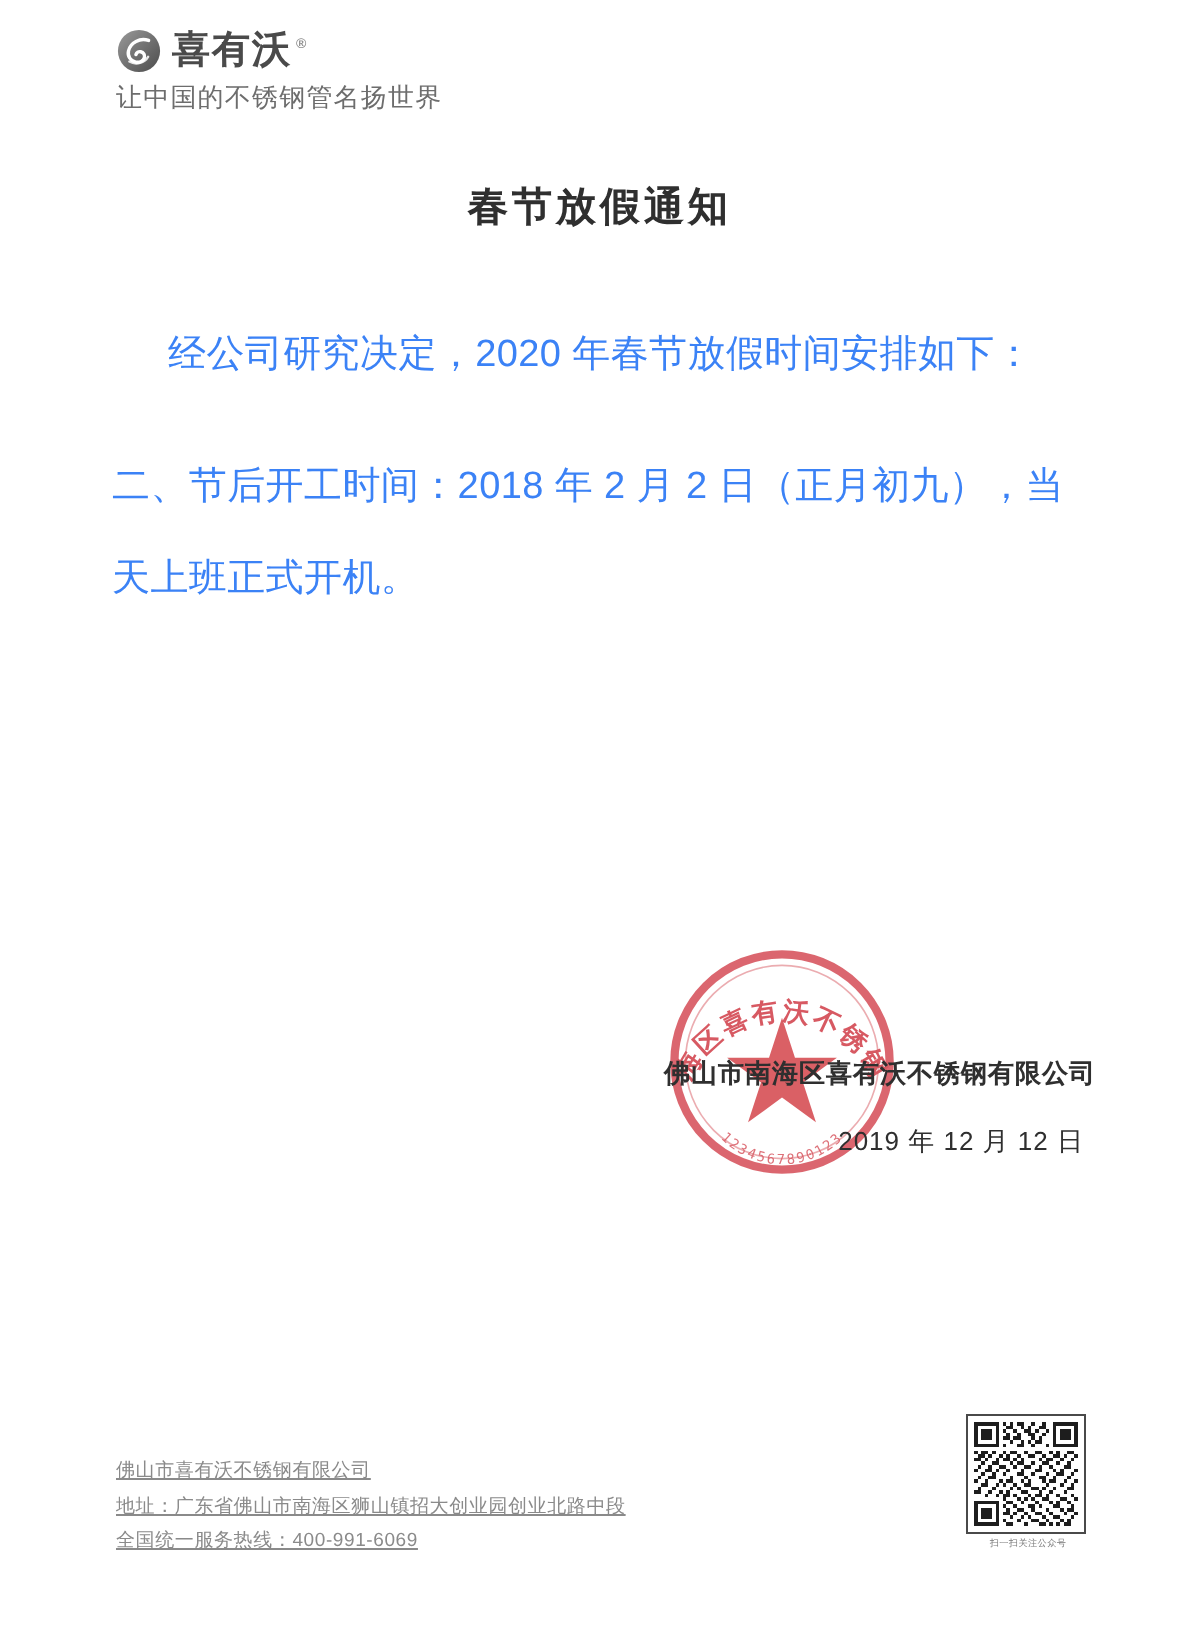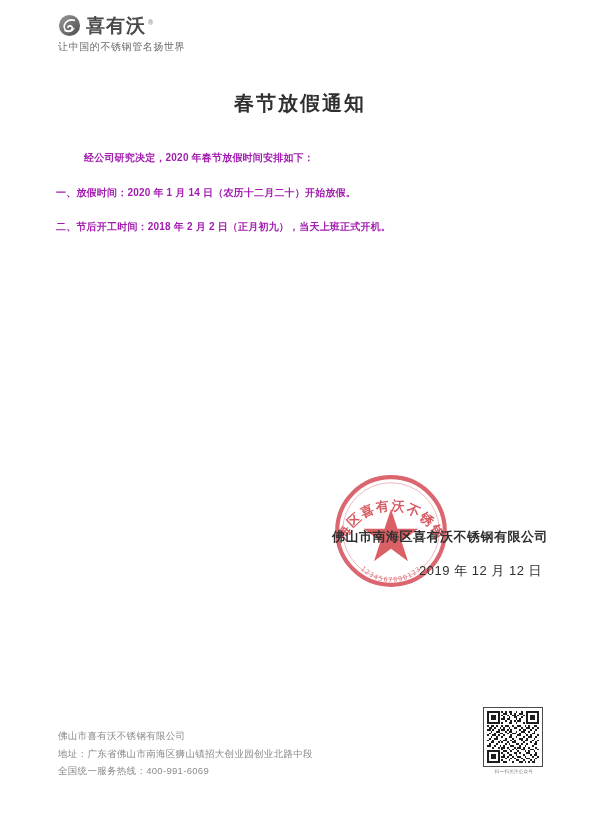--- a/index.html
+++ b/index.html
@@ -50,21 +50,21 @@
     line-height: 1;
   }
   .logo-reg {
     font-size: 7px;
     color: #8d8d8d;
     vertical-align: super;
     margin-left: 2px;
   }
   .logo-tagline {
     margin-top: 3px;
-    font-size: 10px;
+    font-size: 13px;
     letter-spacing: 0.6px;
     color: #6d6d6d;
     white-space: nowrap;
   }
 
   
   .doc-title {
     position: absolute;
     top: 78px;
     left: 0;
@@ -78,24 +78,24 @@
   }
 
   
   .body-block {
     position: absolute;
     left: 56px;
     right: 52px;
     top: 136px;
   }
   .para {
-    font-size: 10px;
+    font-size: 19px;
     line-height: 2.45;
-    color: #a21caf;
-    font-weight: bold;
+    color: #3b82f6;
+    font-weight: normal;
     letter-spacing: 0.2px;
   }
   .para.indent {
     text-indent: 28px;
   }
   .para .l2 {
     display: block;
     padding-left: 22px;
   }
 
@@ -139,21 +139,21 @@
   
   .footer {
     position: absolute;
     left: 58px;
     top: 727px;
     font-size: 9.5px;
     line-height: 1.85;
     color: #8a8a8a;
     letter-spacing: 0.3px;
   }
-  .footer div { white-space: nowrap; }
+  .footer div { white-space: nowrap; text-decoration: underline; }
 
   .qr-wrap {
     position: absolute;
     left: 483px;
     top: 707px;
     width: 62px;
     text-align: center;
   }
   .qr-box {
     width: 60px;
@@ -193,23 +193,20 @@
       <div class="logo-name"><span>喜有沃</span><span class="logo-reg">®</span></div>
     </div>
     <div class="logo-tagline">让中国的不锈钢管名扬世界</div>
   </div>
 
   <div class="doc-title">春节放假通知</div>
 
   <div class="body-block">
     <p class="para indent">经公司研究决定，2020 年春节放假时间安排如下：</p>
 
-    <p class="para">
-      <span>一、放假时间：2020 年 1 月 14 日（农历十二月二十）开始放假。</span>
-    </p>
 
     <p class="para">
       <span>二、节后开工时间：2018 年 2 月 2 日（正月初九），当天上班正式开机。</span>
     </p>
 
 
     <p class="para">
     </p>
   </div>
 

